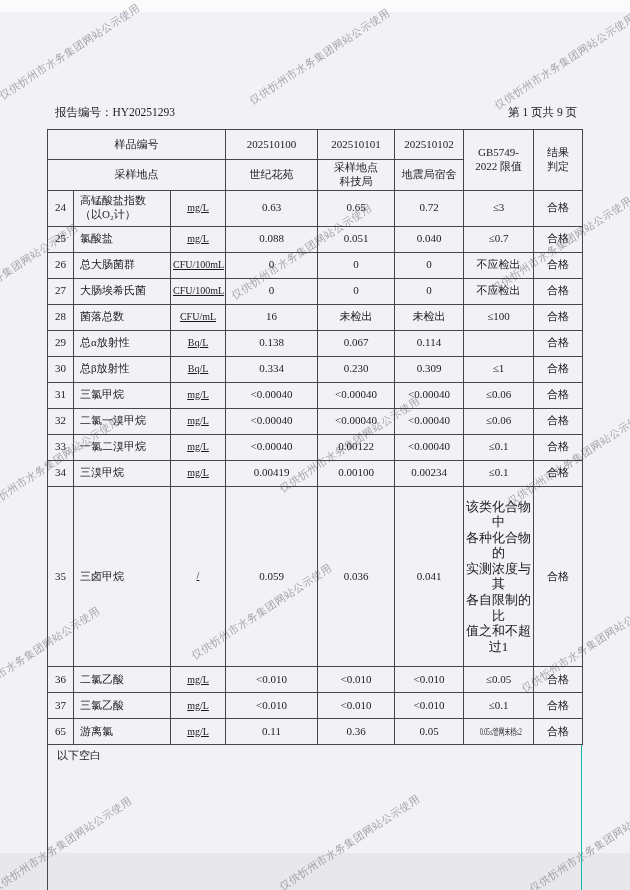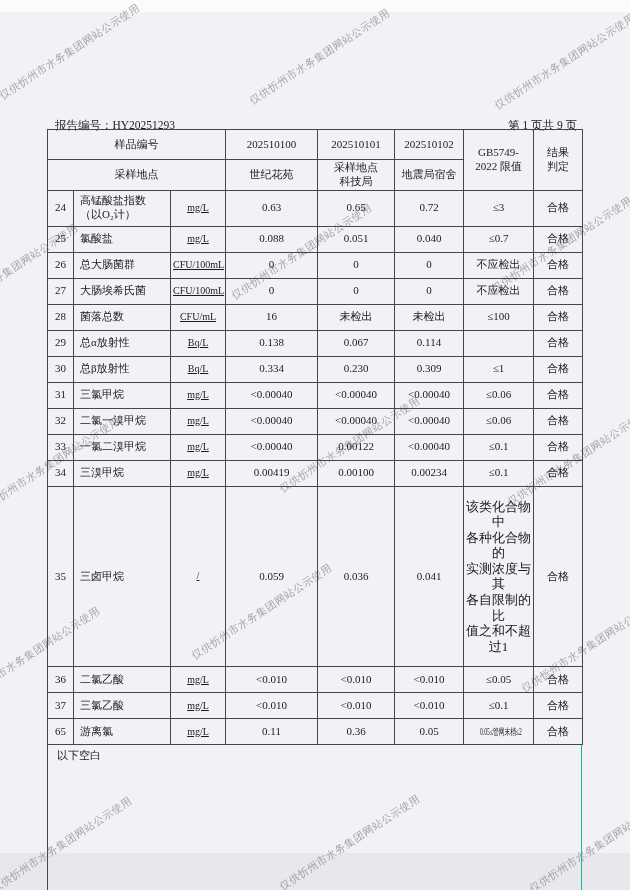--- a/index.html
+++ b/index.html
@@ -17,21 +17,21 @@
     color:rgba(104,106,116,.58);
     transform:translate(-50%,-50%) rotate(-33deg);
   }
 
   .doc-title{
     position:absolute; top:75px; left:0; right:0; z-index:2;
     text-align:center; font-size:17px; font-weight:bold; letter-spacing:1px;
   }
   .meta-row{
     position:absolute; top:105px; left:55px; width:522px; z-index:2;
-    display:flex; justify-content:space-between; font-size:11.5px;margin-top:13px;
+    display:flex; justify-content:space-between; font-size:11.5px;
   }
 
   .report-box{position:absolute; left:47px; top:129px; width:535px; z-index:2;}
   table.results{border-collapse:collapse; table-layout:fixed; width:535px;}
   td{
     border:1px solid #46464e; font-size:11px; text-align:center;
     padding:1px 2px; line-height:1.25; overflow:hidden;
   }
   td.name{text-align:left; padding-left:6px;}
   td.unit{font-size:10px;text-decoration:underline;}

